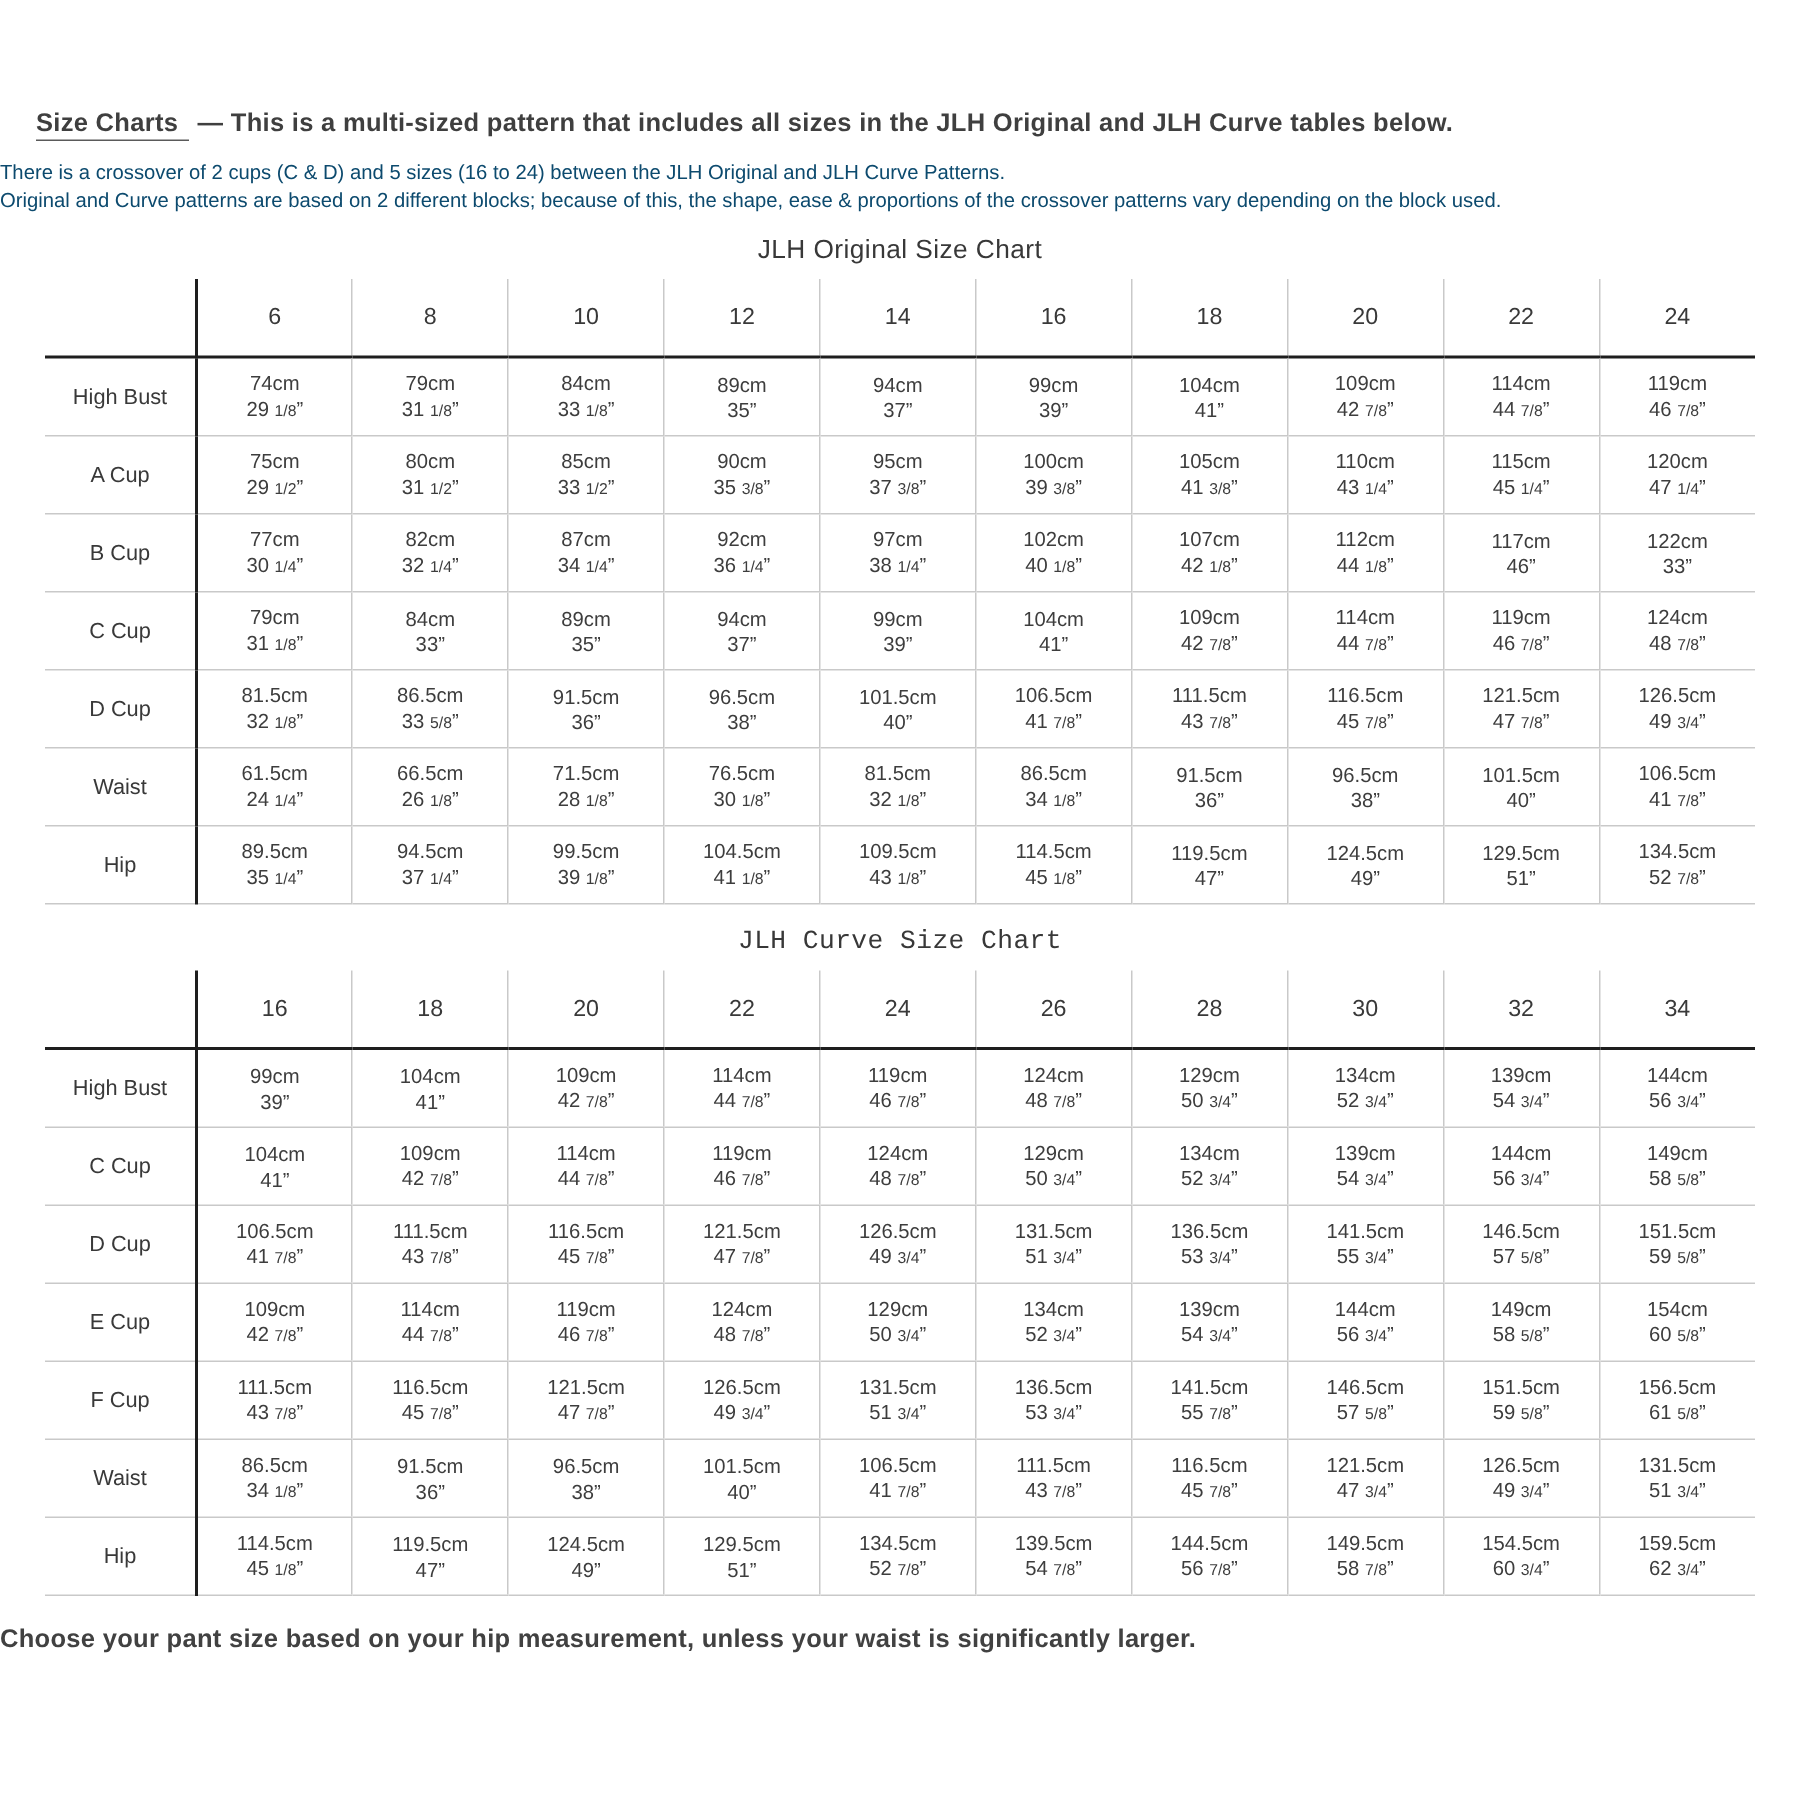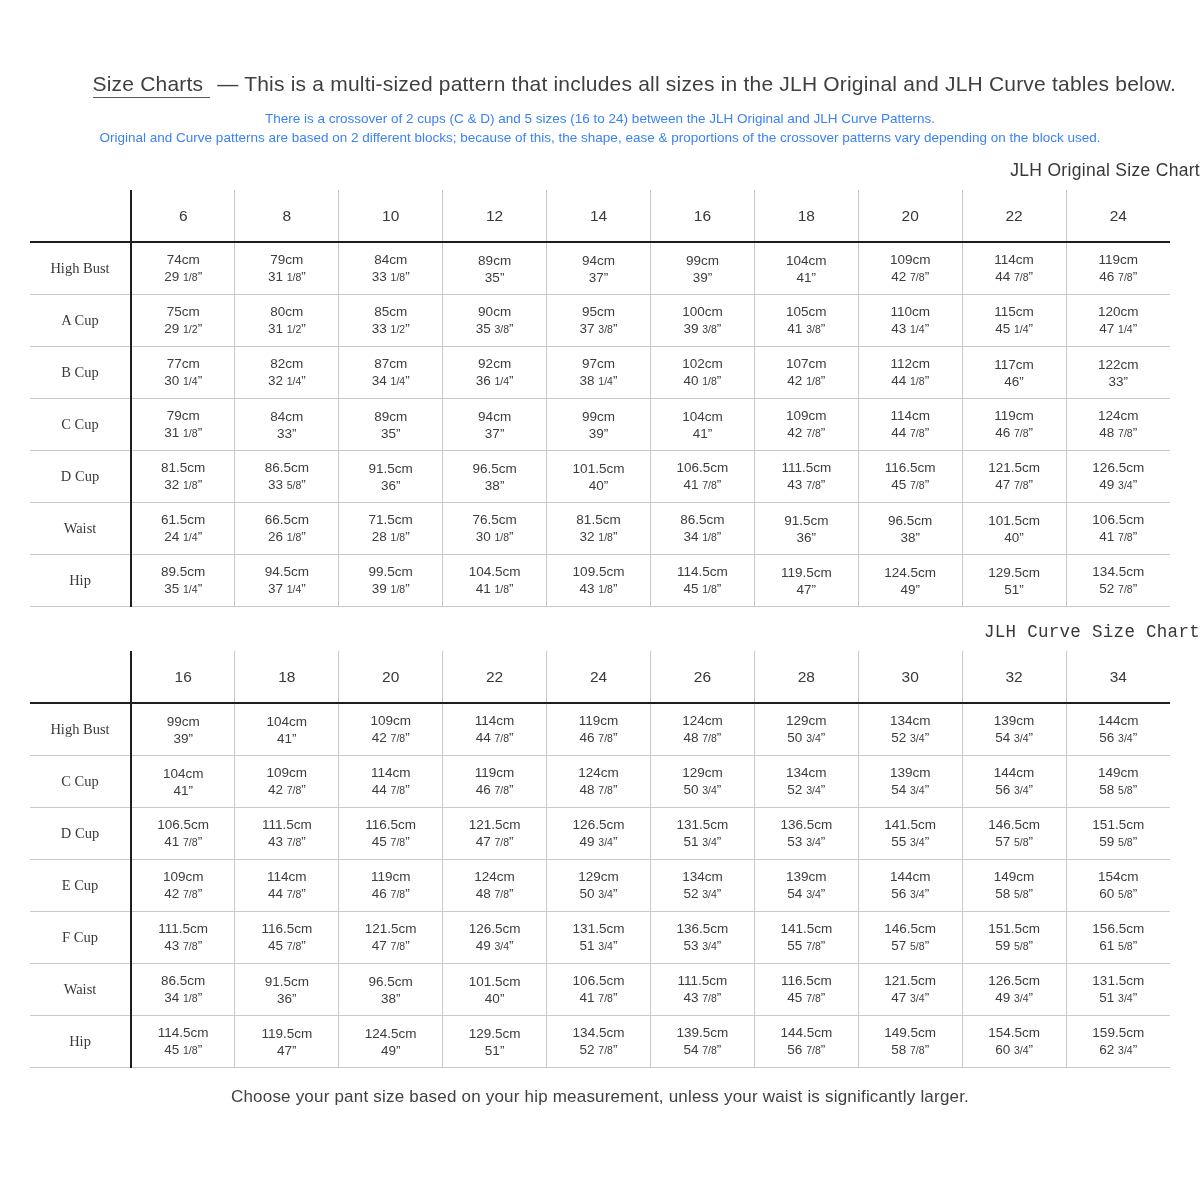--- a/index.html
+++ b/index.html
@@ -8,62 +8,61 @@
     --thin:#c9c9c9;
   }
   html,body{margin:0;padding:0;background:#ffffff;}
   .page{
     width:1200px;height:1200px;background:#fff;overflow:hidden;
     font-family:"Liberation Sans","DejaVu Sans",sans-serif;
     color:var(--text);
   }
   .main-heading{
     margin:0;padding:72px 24px 0 24px;
-    font-size:21px;font-weight:400;letter-spacing:.2px;color:#3f3f3f;text-align:right;
+    font-size:17px;font-weight:700;letter-spacing:.2px;color:#3f3f3f;
   }
   .underlined{
     border-bottom:1.5px solid #5a5a5a;
     padding-bottom:2px;padding-right:7px;margin-right:1px;
   }
   .notes{
-    margin-top:13px;text-align:center;
-    font-size:13.5px;line-height:19px;color:#3b82f6;
+    margin-top:13px;
+    font-size:13.5px;line-height:19px;color:#0c4a6e;
   }
   .chart-title{
-    margin:13px 0 0 0;text-align:right;
+    margin:13px 0 0 0;text-align:center;
     font-size:17.5px;font-weight:400;letter-spacing:.3px;color:#383838;
   }
   .chart-title.second{margin-top:15px;font-family:Liberation Mono, monospace;}
   table.size-table{
     border-collapse:collapse;table-layout:fixed;
     width:1140px;margin:9px 0 0 30px;
   }
   table.size-table th,table.size-table td{
     font-weight:400;text-align:center;vertical-align:middle;
     border-left:1px solid var(--thin);
     padding:0;
   }
   table.size-table .col-label{
     width:100px;border-left:none;
     border-right:2.5px solid var(--thick);
-    font-family:Liberation Serif, serif;
   }
   table.size-table thead th{
     height:51px;font-size:15.5px;color:#393939;
     border-bottom:2.5px solid var(--thick);
   }
   table.size-table tbody th,table.size-table tbody td{
     height:51px;border-bottom:1px solid var(--thin);
   }
   .row-label{font-size:14.5px;color:#393939;}
   td .cm,td .in{font-size:13.5px;line-height:17px;color:#3d3d3d;}
   td .frac,td .in .frac{font-size:10.5px;}
   .footer-note{
-    margin-top:19px;text-align:center;
-    font-size:17px;color:#414141;letter-spacing:.2px;
+    margin-top:19px;
+    font-size:17px;color:#414141;letter-spacing:.2px;font-weight:bold;
   }
 </style>
 </head>
 <body>
 
 <div class="page">
 
   <h1 class="main-heading">
     <span class="underlined">Size Charts</span>
     <span>— This is a multi-sized pattern that includes all sizes in the JLH Original and JLH Curve tables below.</span>

